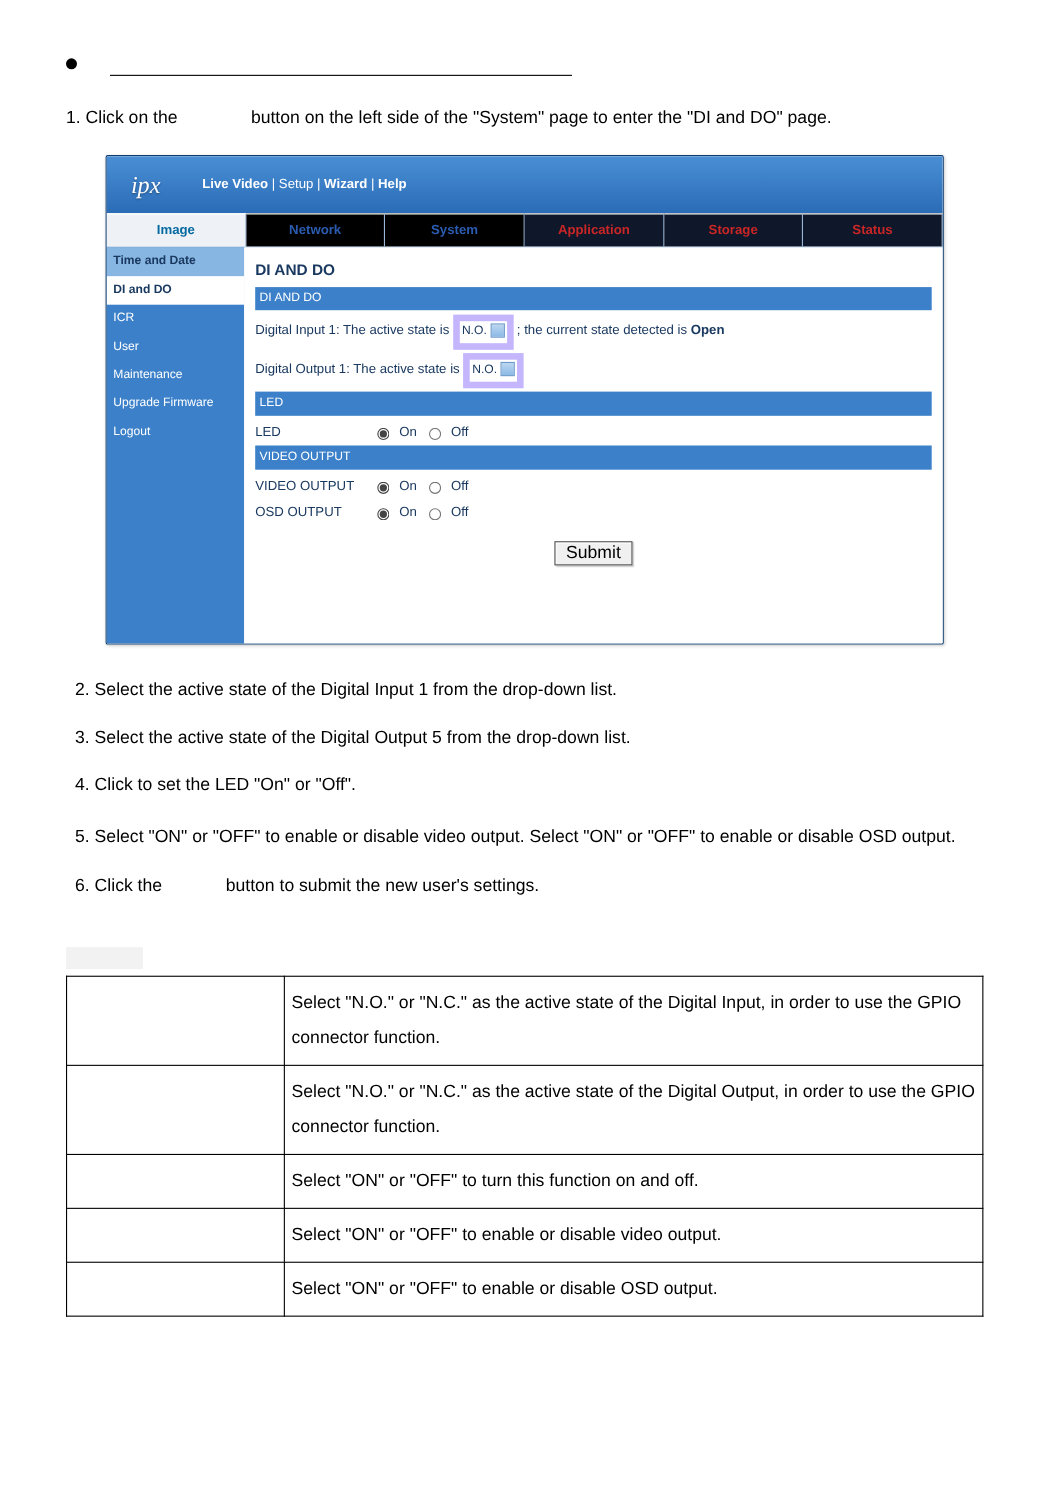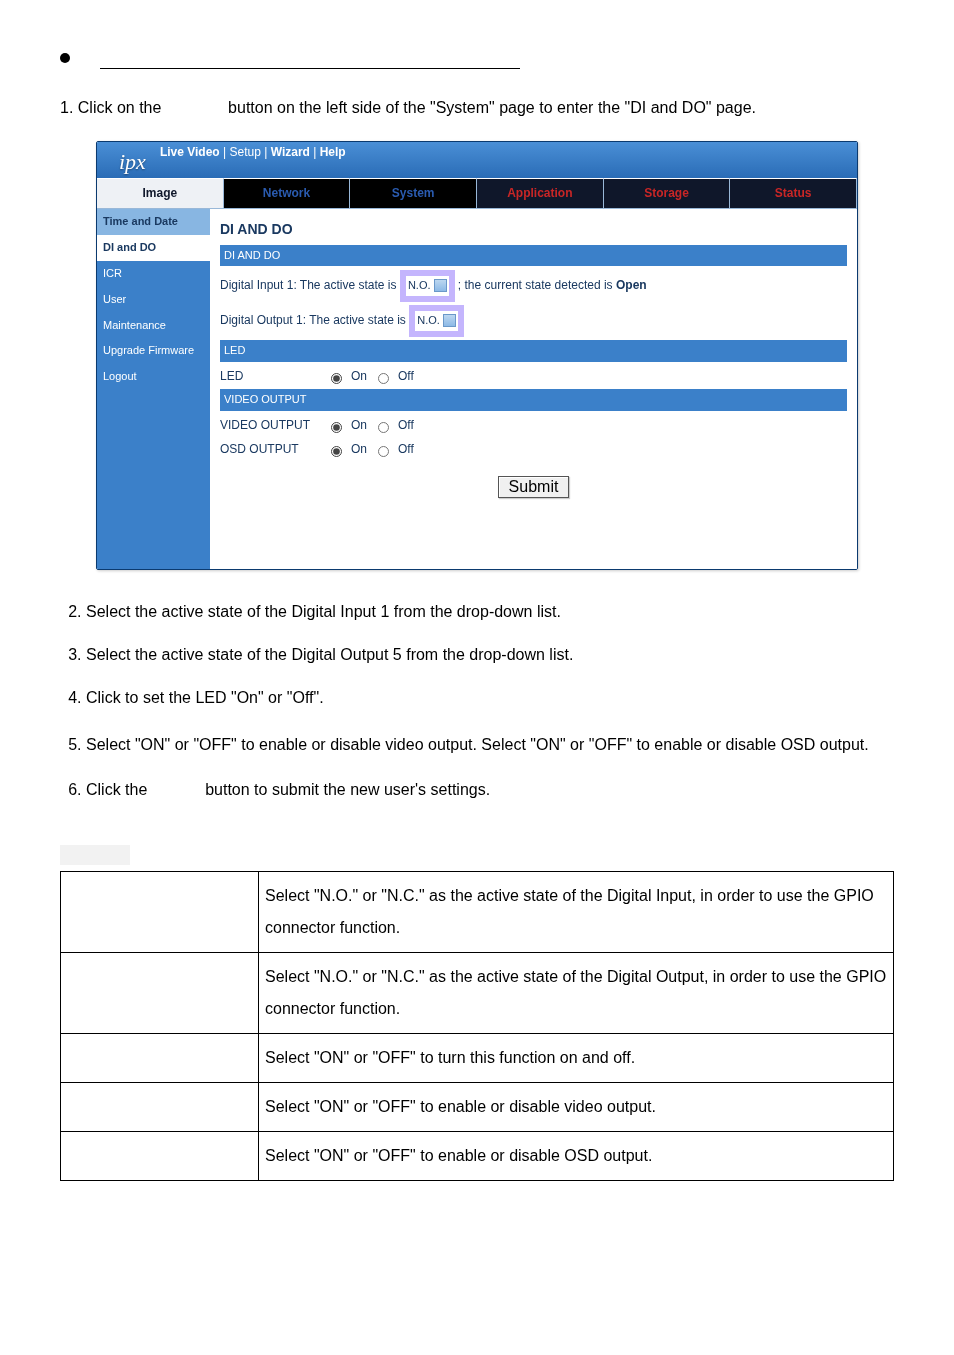--- a/index.html
+++ b/index.html
@@ -37,22 +37,23 @@
     border-radius: 2px;
     overflow: hidden;
     font-size: 12px;
     box-shadow: 1px 1px 3px rgba(0,0,0,.2);
   }
   .s-topbar {
     display: flex;
     background: #3b80c9;
     background: linear-gradient(#4a8fd6,#2a6cb6);
     color: #fff;
-    align-items: flex-start;
-    height: 36px;
+    align-items: center;
+    height: 52px;
+    gap: 24px;
   }
   .s-logo {
     font-style: italic;
     font-family: "Times New Roman", serif;
     font-size: 22px;
     padding: 0 14px 0 22px;
     text-shadow: 0 1px 2px rgba(0,0,0,.4);
   }
   .s-title {
     flex: 1;
@@ -77,24 +78,24 @@
     text-align: center;
     padding: 4px 0;
     font-size: 12px;
     font-weight: bold;
     color: #c92626;
     border-right: 1px solid #99b8d8;
     background: #0f172a;
     border-top: 1px solid #fff;
   }
   .s-tab.active { color: #2a5bb0; background: #000000; }
-  .s-tab:first-child { background: #eef1f5; color: #0f172a;}
+  .s-tab:first-child { background: #eef1f5; color: #0369a1;}
   .s-body { display: flex; }
   .s-side {
-    width: 113px;
+    width: 125px;
     background: #3b80c9;
     color: #fff;
     font-size: 11px;
     padding: 0;
     min-height: 360px;
   }
   .s-side-item {
     padding: 3px 6px;
     cursor: pointer;
   }

